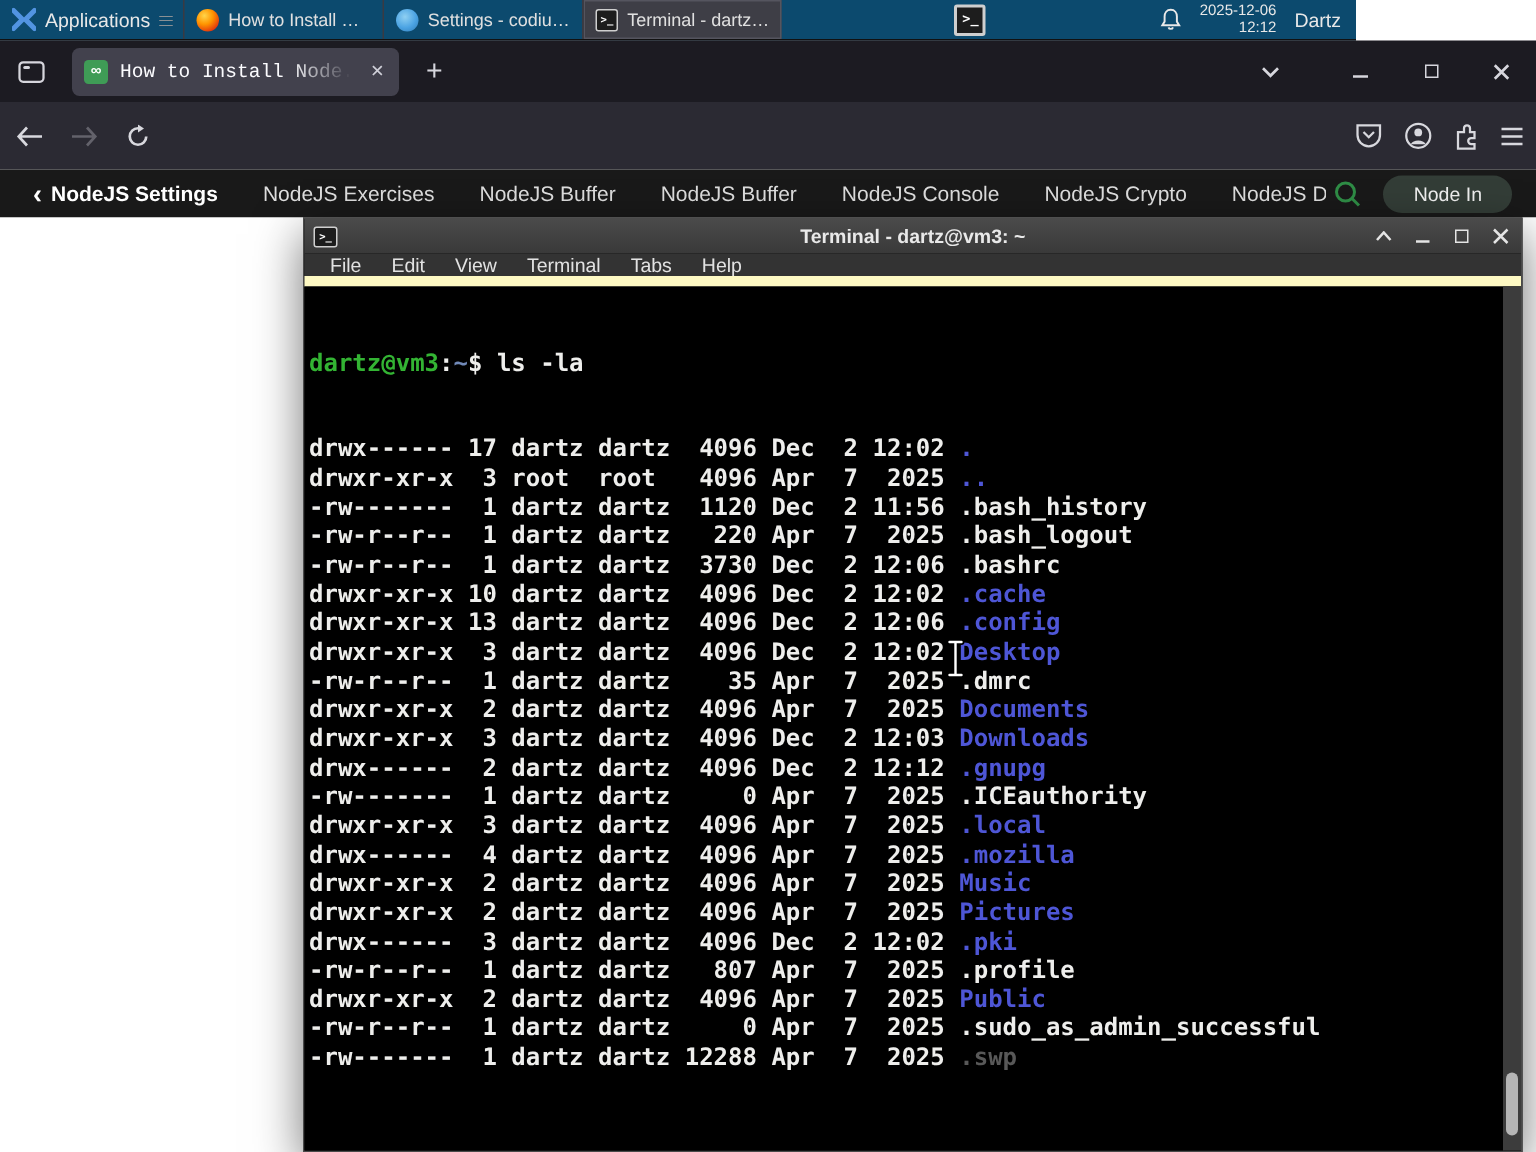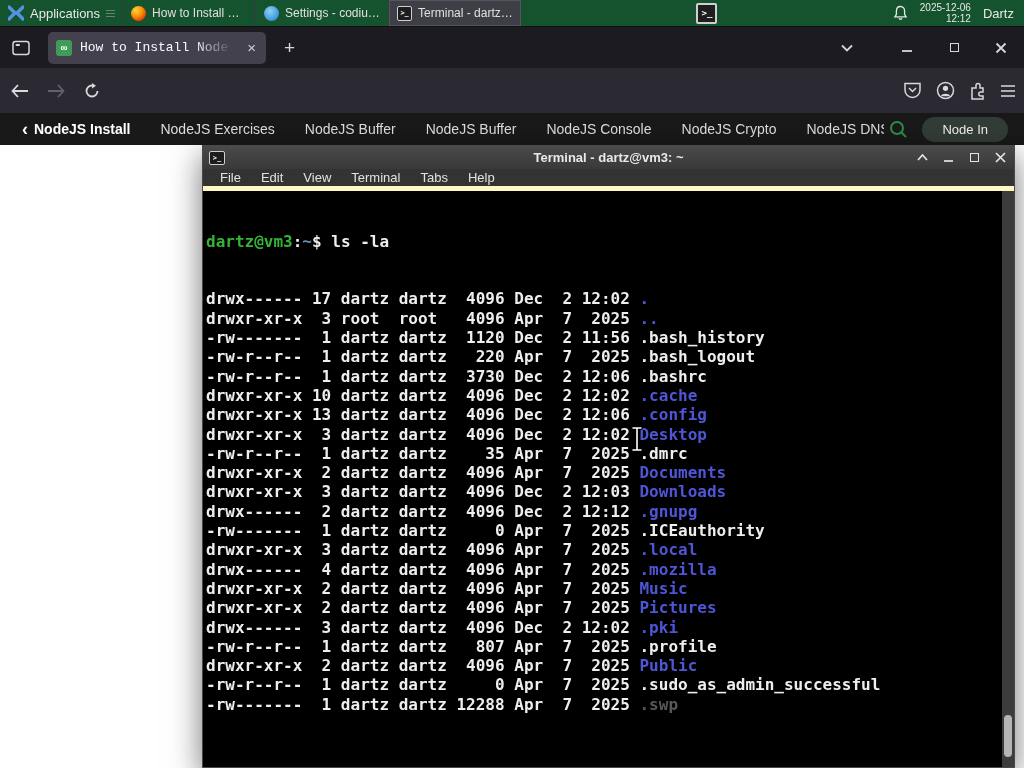--- a/index.html
+++ b/index.html
@@ -1,21 +1,21 @@
 <!DOCTYPE html>
 <html><head>
 <meta charset="utf-8">
 <style>
   * { margin:0; padding:0; box-sizing:border-box; }
   html,body { width:1024px; height:768px; overflow:hidden; background:#fff;
               font-family:"Liberation Sans", sans-serif; }
 
   
-  .panel { position:absolute; left:0; top:0; width:1024px; height:27px;
-           background:#14532d; color:#e8e8e8; display:flex; align-items:stretch;
+  .panel { position:absolute; left:0; top:0; width:904px; height:27px;
+           background:#0c4a6e; color:#e8e8e8; display:flex; align-items:stretch;
            font-size:13px; border-bottom:1px solid #111; }
   .apps-btn { display:flex; align-items:center; gap:6px; padding:0 8px; cursor:default; }
   .menu-lines { display:inline-block; width:8px; color:#9a9a9a; font-size:9px; line-height:3px; }
   .task-list { display:flex; align-items:stretch; }
   .task { display:flex; align-items:center; gap:6px; width:133px; padding:0 8px;
           border-left:1px solid #3a3a42; font-size:12px; color:#e0e0e0; overflow:hidden; }
   .task.active { background:#3e3e46; box-shadow:inset 0 0 0 1px #55555f; }
   .task-label { white-space:nowrap; overflow:hidden; text-overflow:ellipsis; }
   .appicon { flex:0 0 auto; width:15px; height:15px; border-radius:50%; display:flex;
              align-items:center; justify-content:center; }
@@ -79,21 +79,21 @@
              background:#000; border:1px solid #4a4a4a; box-shadow:0 10px 30px rgba(0,0,0,.55); }
   .t-titlebar { position:absolute; left:0; top:0; right:0; height:23px;
                 background:linear-gradient(#4a4a4a,#393939); display:flex; align-items:center;
                 padding:0 6px; color:#e9e9e9; font-size:13px; font-weight:bold; }
   .t-titlebar .t-glyph { width:16px; height:14px; }
   .t-title { position:absolute; left:0; right:0; text-align:center; pointer-events:none; }
   .t-btns { margin-left:auto; display:flex; gap:10px; align-items:center; z-index:2; color:#e5e5e5; }
   .t-btn { width:16px; height:16px; display:flex; align-items:center; justify-content:center; font-size:13px; }
   .t-max { width:9px; height:9px; border:1.5px solid #e5e5e5; }
   .t-menubar { position:absolute; left:0; top:23px; right:0; height:22px; background:#333333;
-               border-bottom:5px solid #fef9c3; display:flex; align-items:center; gap:2px;
+               border-bottom:7px solid #fef9c3; display:flex; align-items:center; gap:2px;
                color:#e2e2e2; font-size:13px; padding-left:8px; }
   .tmenu { padding:2px 9px; border-radius:2px; }
   .t-body { position:absolute; left:0; top:45px; right:0; bottom:0; background:#000; overflow:hidden;
             font-family:"DejaVu Sans Mono", monospace; font-size:16px; line-height:19.3px;
             font-weight:bold; color:#eeeeec; padding:2px 0 0 3px; white-space:pre; }
   .tline { height:19.3px; }
   .p-user { color:#33b433; } .p-path { color:#7189b8; }
   .fn-dir { color:#4e56d6; } .fn-plain { color:#eeeeec; } .fn-dim { color:#585858; }
   .t-scroll { position:absolute; right:0; top:45px; bottom:0; width:12px; background:#3c3c3c; }
   .t-thumb { position:absolute; left:2px; top:524px; width:8px; height:42px; background:#b5b5b5; border-radius:4px; }
@@ -209,21 +209,21 @@
     <svg class="icon" width="16" height="14" viewBox="0 0 16 14">
       <path d="M1 2 H15 M1 7 H15 M1 12 H15" stroke="#d8d8de" stroke-width="1.7"></path>
     </svg>
   </div>
 </div>
 
 <div class="sitenav">
   <div class="site-nav-list">
       <span class="nav-item first">
         <span class="chev">‹</span>
-        <span>NodeJS Install</span>
+        <span>NodeJS Settings</span>
       </span>
       <span class="nav-item">
         <span>NodeJS Exercises</span>
       </span>
       <span class="nav-item">
         <span>NodeJS Buffer</span>
       </span>
       <span class="nav-item">
         <span>NodeJS Buffer</span>
       </span>

